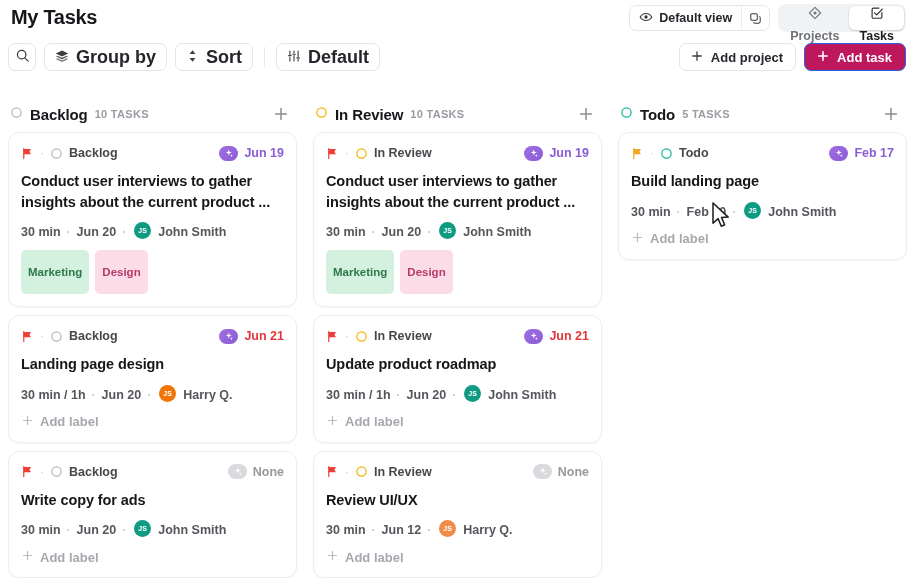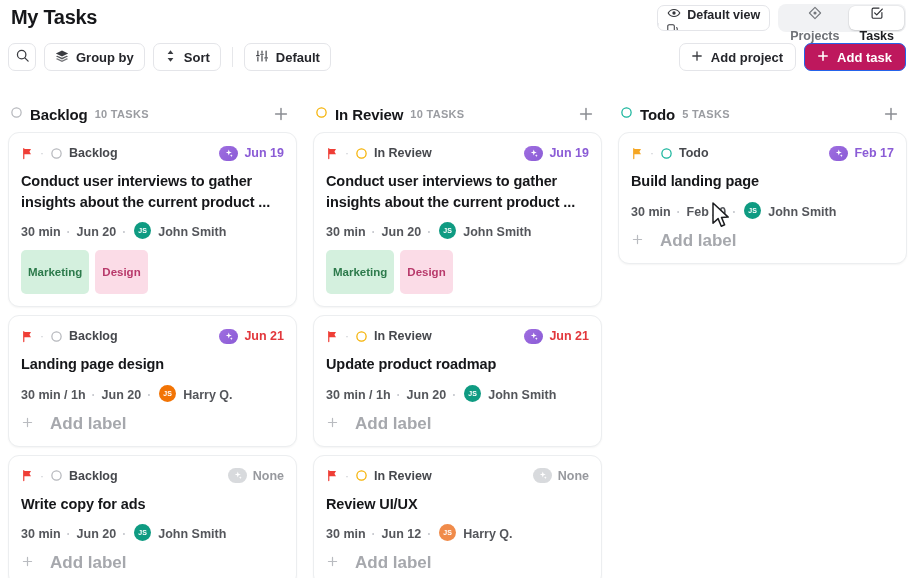--- a/index.html
+++ b/index.html
@@ -22,21 +22,20 @@
     color: #16171a;
   }
   .hdr-right {
     position: absolute; right: 8px; top: 4px;
     display: flex; align-items: center; gap: 8px;
   }
   .view-btn {
     display: inline-flex; align-items: stretch; height: 26px;
     background: #fff; border: 1px solid #e4e5e9; border-radius: 7px;
     overflow: hidden;
-    flex-direction: column;
   }
   .view-btn .vb-main {
     display: inline-flex; align-items: center; gap: 6px;
     padding: 0 9px; font-size: 12.5px; font-weight: 600; color: #25262b;
   }
   .view-btn .vb-split {
     display: inline-flex; align-items: center; justify-content: center;
     width: 28px; border-left: 1px solid #ebecef;
   }
   .segmented {
@@ -63,21 +62,21 @@
   }
   .icon-btn {
     width: 28px; height: 28px;
     display: inline-flex; align-items: center; justify-content: center;
     background: #fff; border: 1px solid #e4e5e9; border-radius: 7px;
   }
   .tb-btn {
     display: inline-flex; align-items: center; gap: 7px;
     height: 28px; padding: 0 10px;
     background: #fff; border: 1px solid #e4e5e9; border-radius: 7px;
-    font-size: 13px; font-weight: 600; color: #25262b;
+    font-size: 18px; font-weight: 600; color: #25262b;
   }
   .tb-divider { width: 1px; height: 20px; background: #e6e7ea; margin: 0 3px; }
   .tb-right {
     position: absolute; right: 8px; top: 4px;
     display: flex; align-items: center; gap: 8px;
   }
   .btn-add-project {
     display: inline-flex; align-items: center; gap: 7px;
     height: 28px; padding: 0 12px 0 10px;
     background: #fff; border: 1px solid #e4e5e9; border-radius: 7px;
@@ -158,22 +157,22 @@
   .av-orange-light { background: #f08b4a; }
 
   .labels { display: flex; gap: 6px; margin-top: 11px; }
   .pill {
     font-size: 11.5px; font-weight: 600; padding: 16px 7px; border-radius: 5px;
   }
   .pill-green { background: #d4f0de; color: #2c7a4b; }
   .pill-pink  { background: #fbdce7; color: #b8396b; }
 
   .add-label {
-    display: flex; align-items: center; gap: 16px;
-    margin-top: 12px; font-size: 17px; font-weight: 600; color: #a6a8ad;
+    display: flex; align-items: center; gap: 6px;
+    margin-top: 12px; font-size: 13px; font-weight: 600; color: #a6a8ad;
   }
 
   
   .cursor { position: absolute; pointer-events: none; z-index: 50; }
 </style>
 </head>
 <body>
 
 <div class="header">
   <div class="page-title">My Tasks</div>

